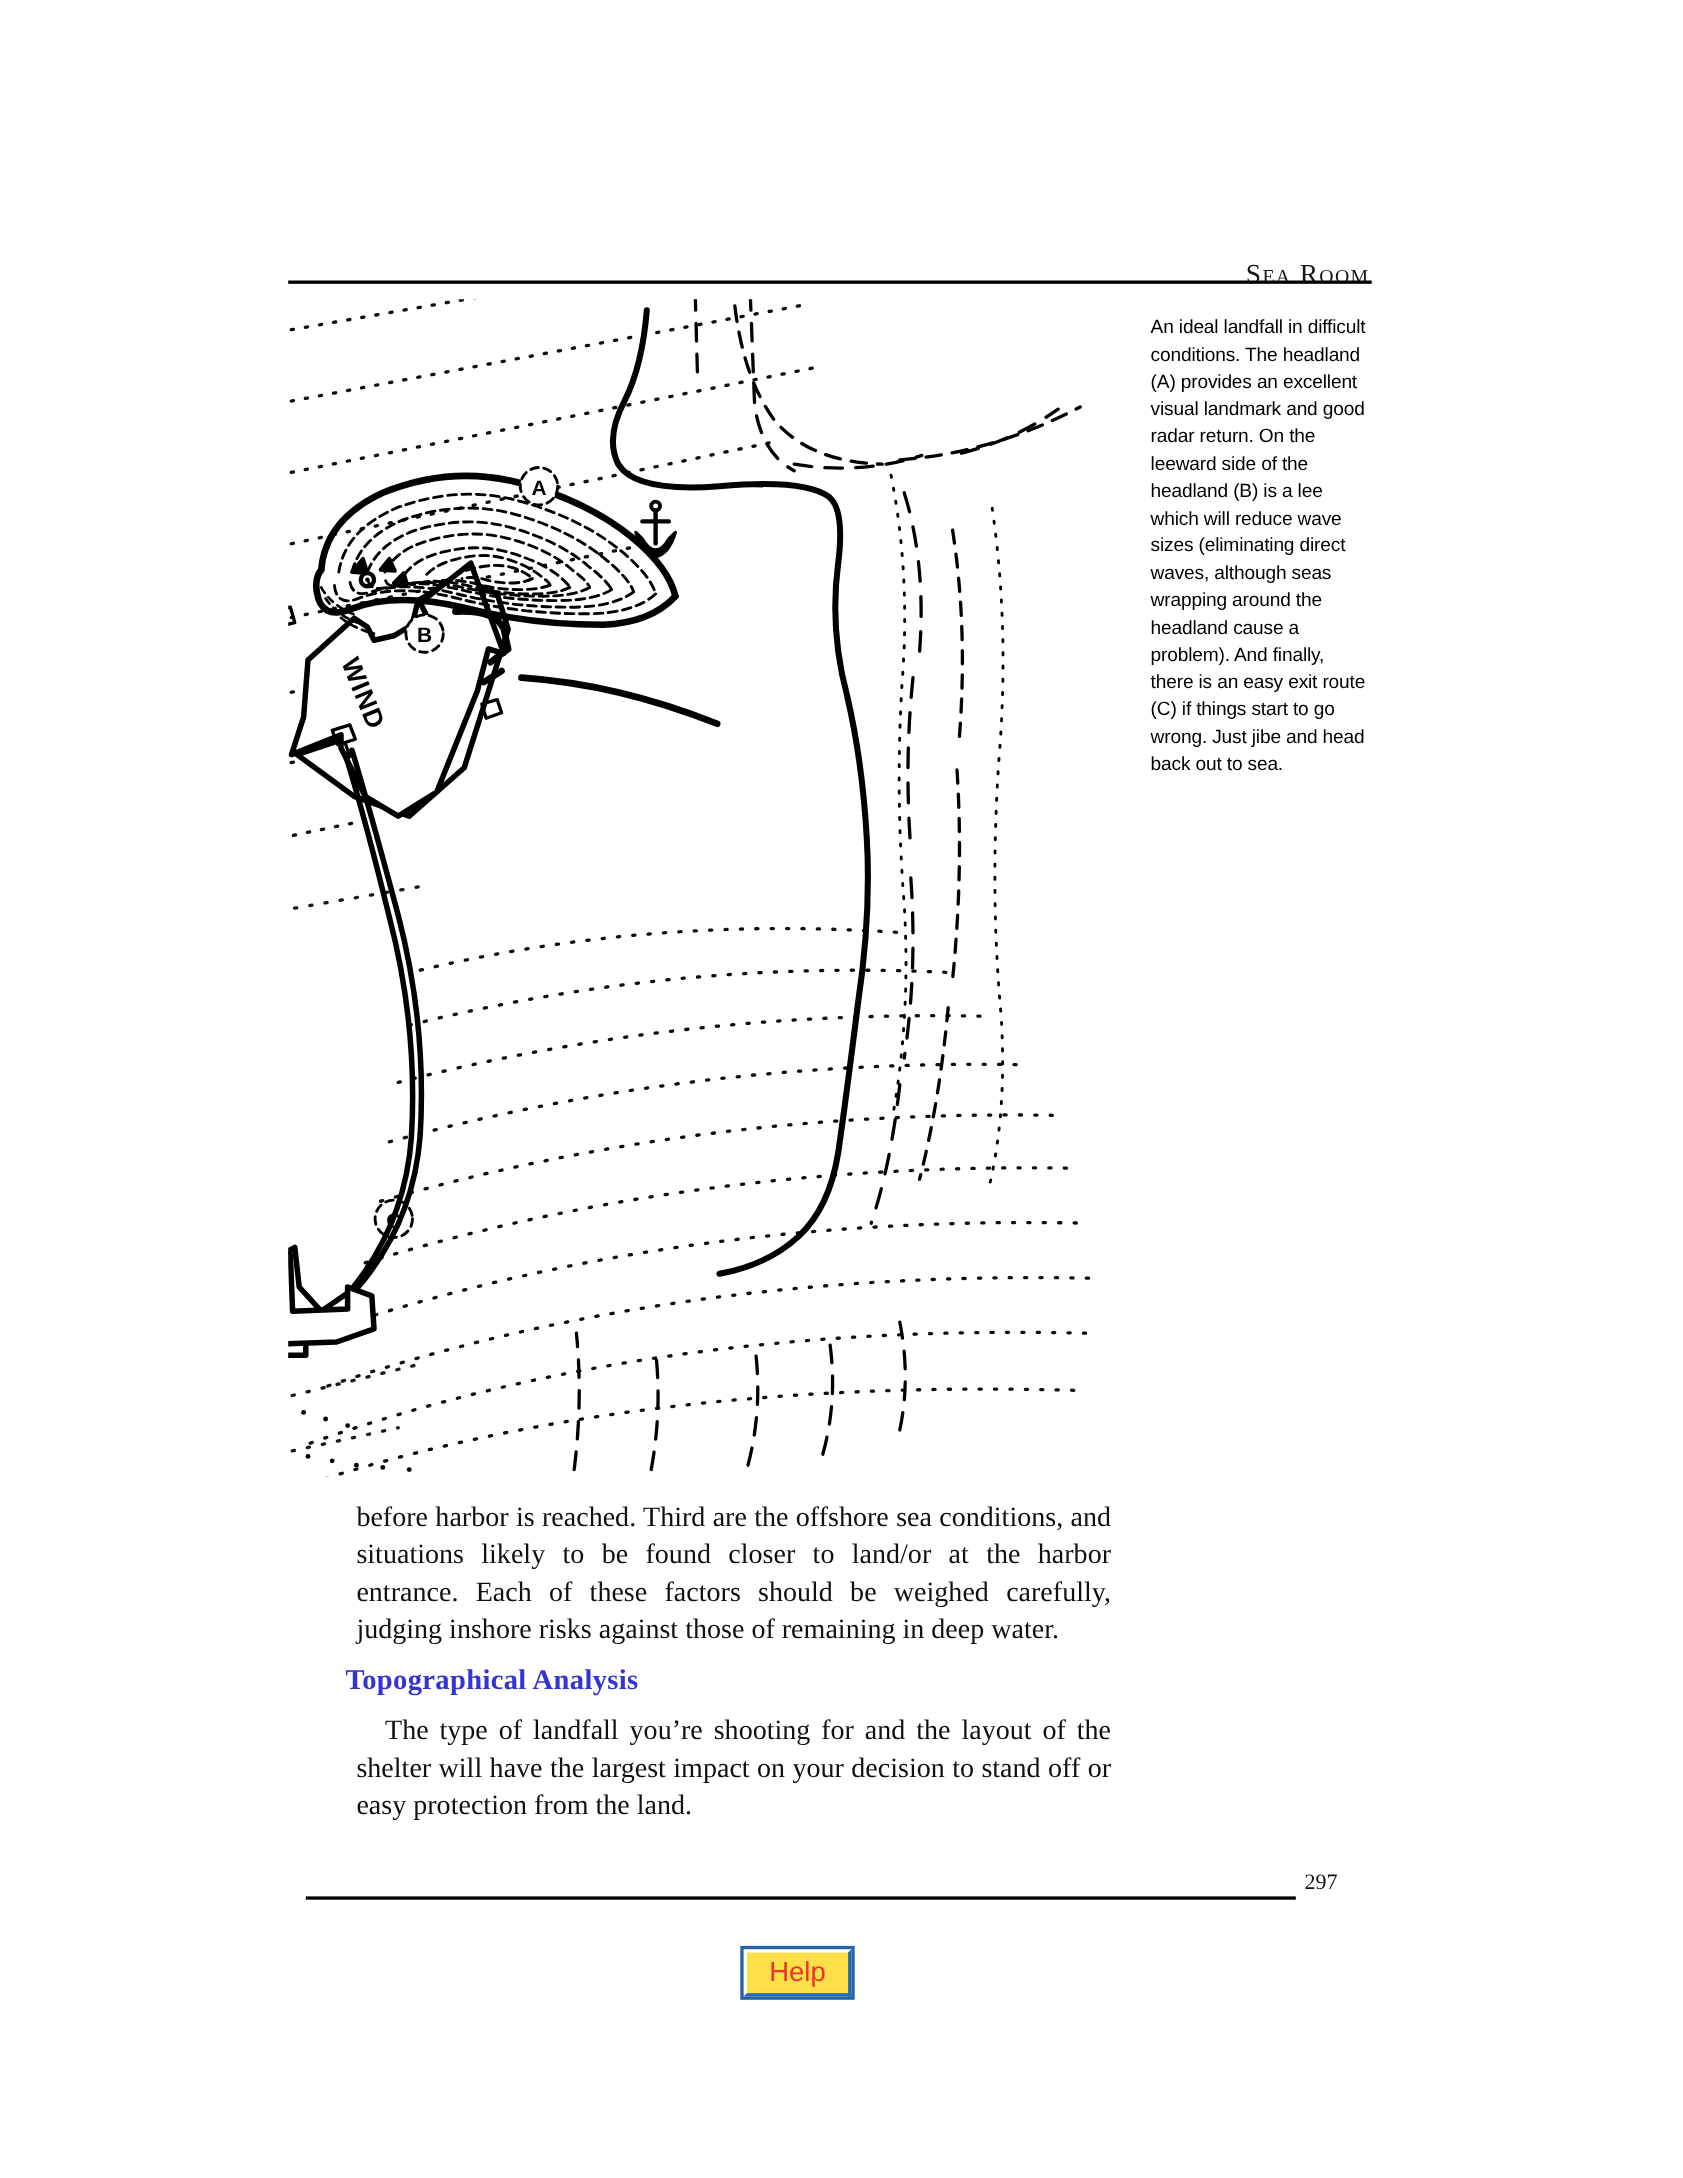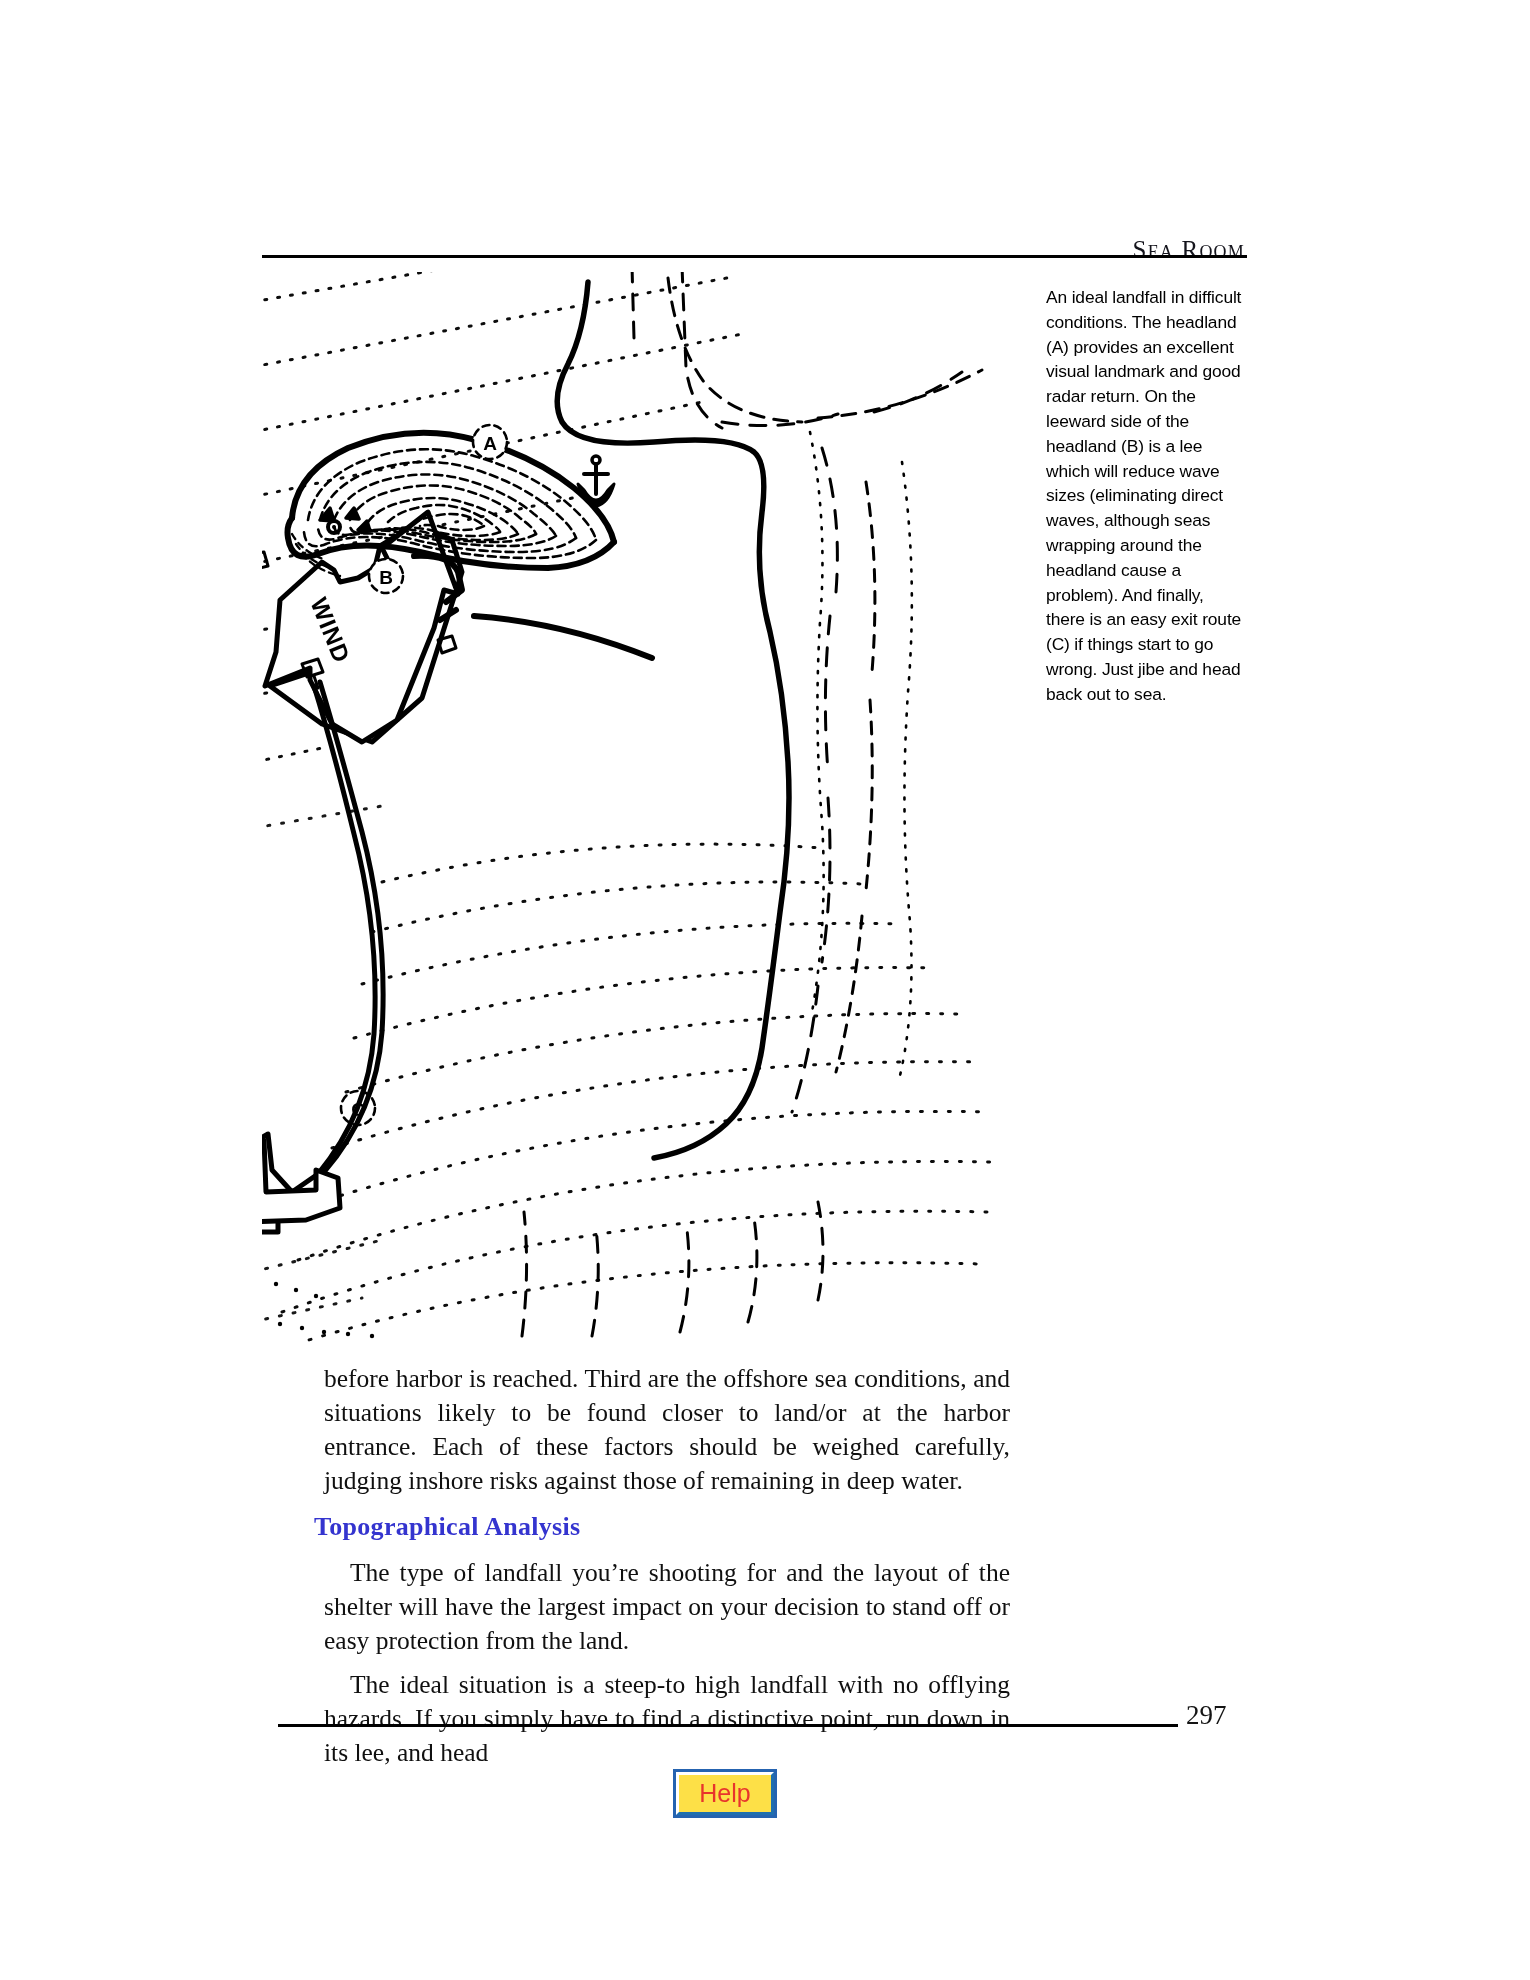--- a/index.html
+++ b/index.html
@@ -102,21 +102,21 @@
     width: 900px;
     height: 3px;
     background: #000000;
   }
   #page-number {
     position: absolute;
     left: 1186px;
     top: 1700px;
     width: 80px;
     font-family: "Liberation Serif", serif;
-    font-size: 27px;
+    font-size: 20px;
     color: #141414;
     text-align: left;
   }
 
   
   #help-button {
     position: absolute;
     left: 676px;
     top: 1772px;
     width: 98px;
@@ -367,21 +367,20 @@
       </g>
     </svg>
   </div>
 
   <div id="caption-col">An ideal landfall in difficult conditions. The headland (A) provides an excellent visual landmark and good radar return. On the leeward side of the headland (B) is a lee which will reduce wave sizes (eliminating direct waves, although seas wrapping around the headland cause a problem). And finally, there is an easy exit route (C) if things start to go wrong. Just jibe and head back out to sea.</div>
 
   <div id="body-col">
     <p class="para-noindent">before harbor is reached. Third are the offshore sea conditions, and situations likely to be found closer to land/or at the harbor entrance. Each of these factors should be weighed carefully, judging inshore risks against those of remaining in deep water.</p>
     <h2 id="section-heading">Topographical Analysis</h2>
     <p class="para-indent">The type of landfall you’re shooting for and the layout of the shelter will have the largest impact on your decision to stand off or easy protection from the land.</p>
-    <p class="para-indent">The ideal situation is a steep-to high landfall with no offlying hazards. If you simply have to find a distinctive point, run down in its lee, and head</p>
   </div>
 
   <div id="foot-rule"></div>
   <div id="page-number">297</div>
 
   <div id="help-button">Help</div>
 
 </div>
 
 </body></html>

